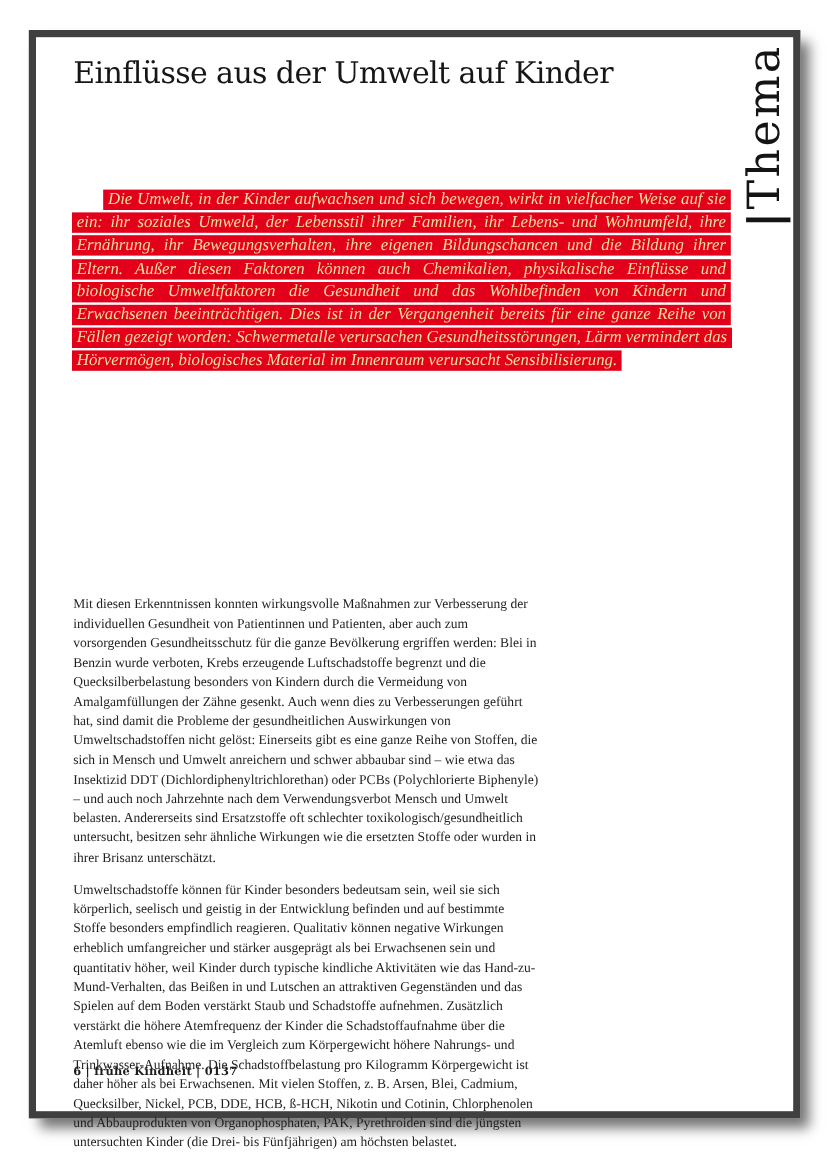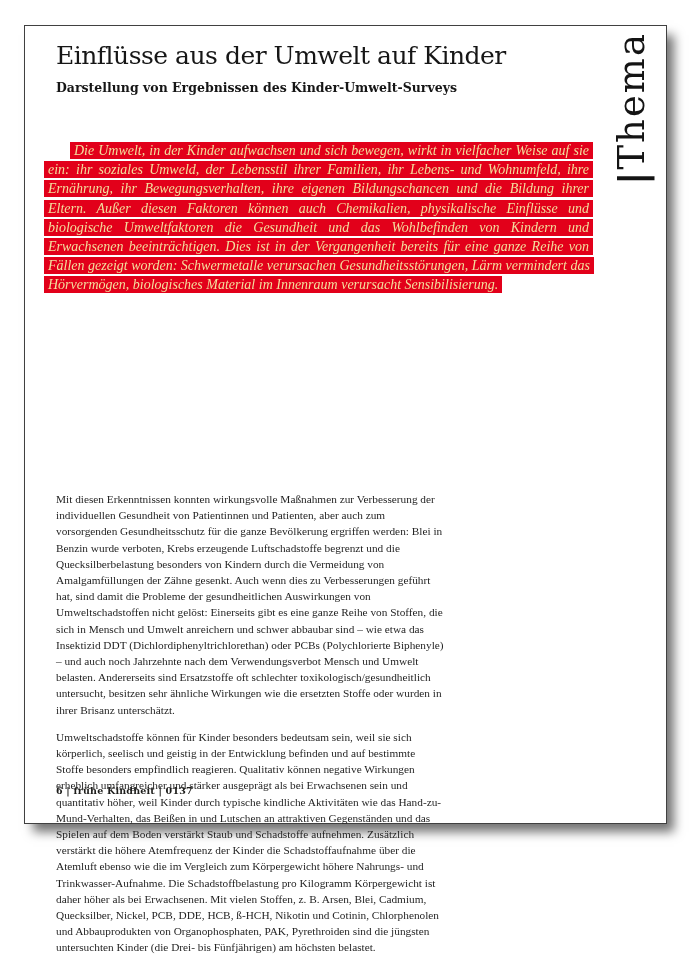--- a/index.html
+++ b/index.html
@@ -9,23 +9,23 @@
     width: 689px;
     height: 960px;
     overflow: hidden;
     font-family: "Liberation Serif", serif;
   }
   .sheet {
     position: absolute;
     left: 24px;
     top: 25px;
     width: 643px;
-    height: 799px;
+    height: 907px;
     background: #ffffff;
-    border: 1px solid #404040;
+    border: 6px solid #404040;
     box-sizing: border-box;
     box-shadow: 8px 9px 10px -1px rgba(0,0,0,0.55);
   }
   .title {
     position: absolute;
     left: 31px;
     top: 13px;
     font-family: "DejaVu Serif", serif;
     font-size: 25px;
     letter-spacing: -0.5px;
@@ -53,21 +53,21 @@
     font-size: 13px;
     color: #1d1d1b;
     line-height: 17px;
     white-space: nowrap;
   }
   .lead {
     position: absolute;
     left: 14px;
     top: 110px;
     width: 549px;
-    margin: 5px;
+    margin: 16px;
     font-family: "Liberation Serif", serif;
     font-style: italic;
     font-size: 14px;
     line-height: 19.2px;
     text-align: justify;
     text-indent: 26px;
     color: #f3df9e;
   }
   .lead .hl {
     background: #e2001a;
@@ -119,21 +119,20 @@
   }
   .section-tab .bar { font-weight: bold; }
 </style>
 </head>
 <body>
 
 <div class="sheet">
 
   <div class="title">Einflüsse aus der Umwelt auf Kinder</div>
 
-  <div class="subtitle">Darstellung von Ergebnissen des Kinder-Umwelt-Surveys</div>
 
 
   <p class="lead"><span class="hl">Die Umwelt, in der Kinder aufwachsen und sich bewegen, wirkt in vielfacher Weise auf sie ein: ihr soziales Umweld, der Lebensstil ihrer Familien, ihr Lebens- und Wohnumfeld, ihre Ernährung, ihr Bewegungsverhalten, ihre eigenen Bildungschancen und die Bildung ihrer Eltern. Außer diesen Faktoren können auch Chemikalien, physikalische Einflüsse und biologische Umweltfaktoren die Gesundheit und das Wohlbefinden von Kindern und Erwachsenen beeinträchtigen. Dies ist in der Vergangenheit bereits für eine ganze Reihe von Fällen gezeigt worden: Schwermetalle verursachen Gesundheitsstörungen, Lärm vermindert das Hörvermögen, biologisches Material im Innenraum verursacht Sensibilisierung.</span></p>
 
   <div class="bodycol">
     <p>Mit diesen Erkenntnissen konnten wirkungsvolle Maßnahmen zur Verbesserung der individuellen Gesundheit von Patientinnen und Patienten, aber auch zum vorsorgenden Gesundheitsschutz für die ganze Bevölkerung ergriffen werden: Blei in Benzin wurde verboten, Krebs erzeugende Luftschadstoffe begrenzt und die Quecksilberbelastung besonders von Kindern durch die Vermeidung von Amalgamfüllungen der Zähne gesenkt. Auch wenn dies zu Verbesserungen geführt hat, sind damit die Probleme der gesundheitlichen Auswirkungen von Umweltschadstoffen nicht gelöst: Einerseits gibt es eine ganze Reihe von Stoffen, die sich in Mensch und Umwelt anreichern und schwer abbaubar sind – wie etwa das Insektizid DDT (Dichlordiphenyltrichlorethan) oder PCBs (Polychlorierte Biphenyle) – und auch noch Jahrzehnte nach dem Verwendungsverbot Mensch und Umwelt belasten. Andererseits sind Ersatzstoffe oft schlechter toxikologisch/gesundheitlich untersucht, besitzen sehr ähnliche Wirkungen wie die ersetzten Stoffe oder wurden in ihrer Brisanz unterschätzt.</p>
     <p>Umweltschadstoffe können für Kinder besonders bedeutsam sein, weil sie sich körperlich, seelisch und geistig in der Entwicklung befinden und auf bestimmte Stoffe besonders empfindlich reagieren. Qualitativ können negative Wirkungen erheblich umfangreicher und stärker ausgeprägt als bei Erwachsenen sein und quantitativ höher, weil Kinder durch typische kindliche Aktivitäten wie das Hand-zu-Mund-Verhalten, das Beißen in und Lutschen an attraktiven Gegenständen und das Spielen auf dem Boden verstärkt Staub und Schadstoffe aufnehmen. Zusätzlich verstärkt die höhere Atemfrequenz der Kinder die Schadstoffaufnahme über die Atemluft ebenso wie die im Vergleich zum Körpergewicht höhere Nahrungs- und Trinkwasser-Aufnahme. Die Schadstoffbelastung pro Kilogramm Körpergewicht ist daher höher als bei Erwachsenen. Mit vielen Stoffen, z. B. Arsen, Blei, Cadmium, Quecksilber, Nickel, PCB, DDE, HCB, ß-HCH, Nikotin und Cotinin, Chlorphenolen und Abbauprodukten von Organophosphaten, PAK, Pyrethroiden sind die jüngsten untersuchten Kinder (die Drei- bis Fünfjährigen) am höchsten belastet.</p>
   </div>
 
   <div class="section-tab">

